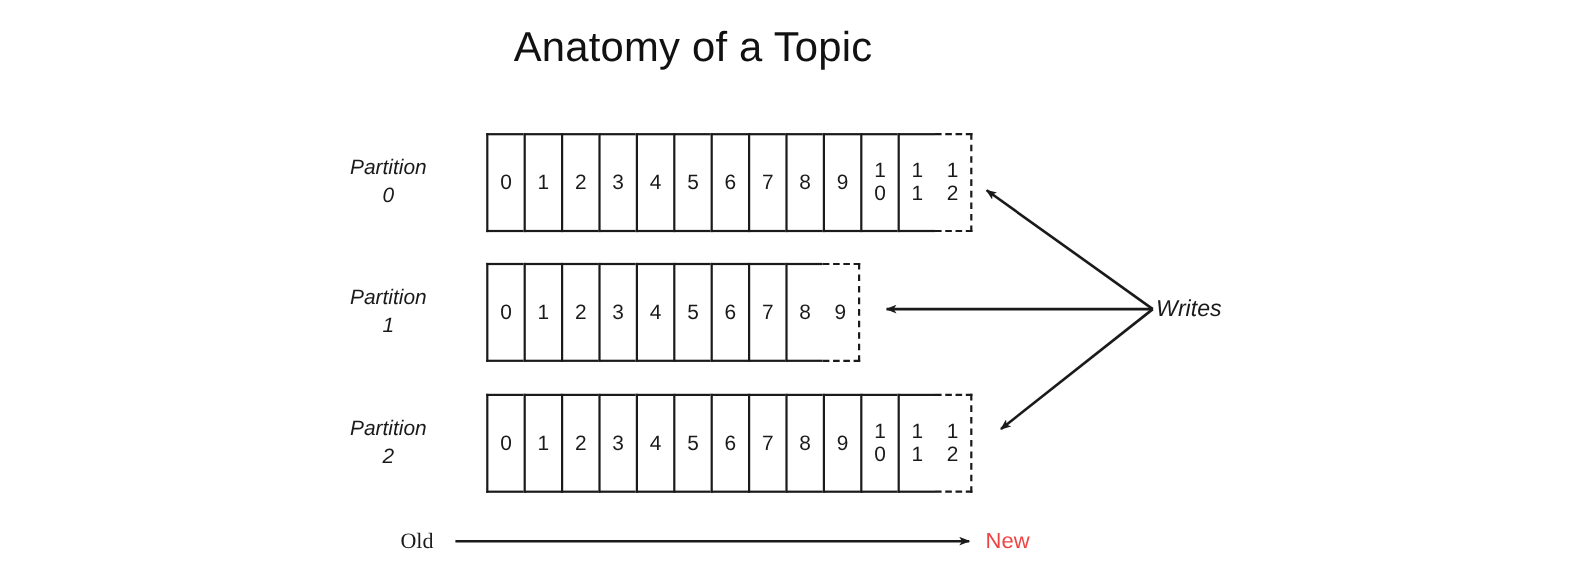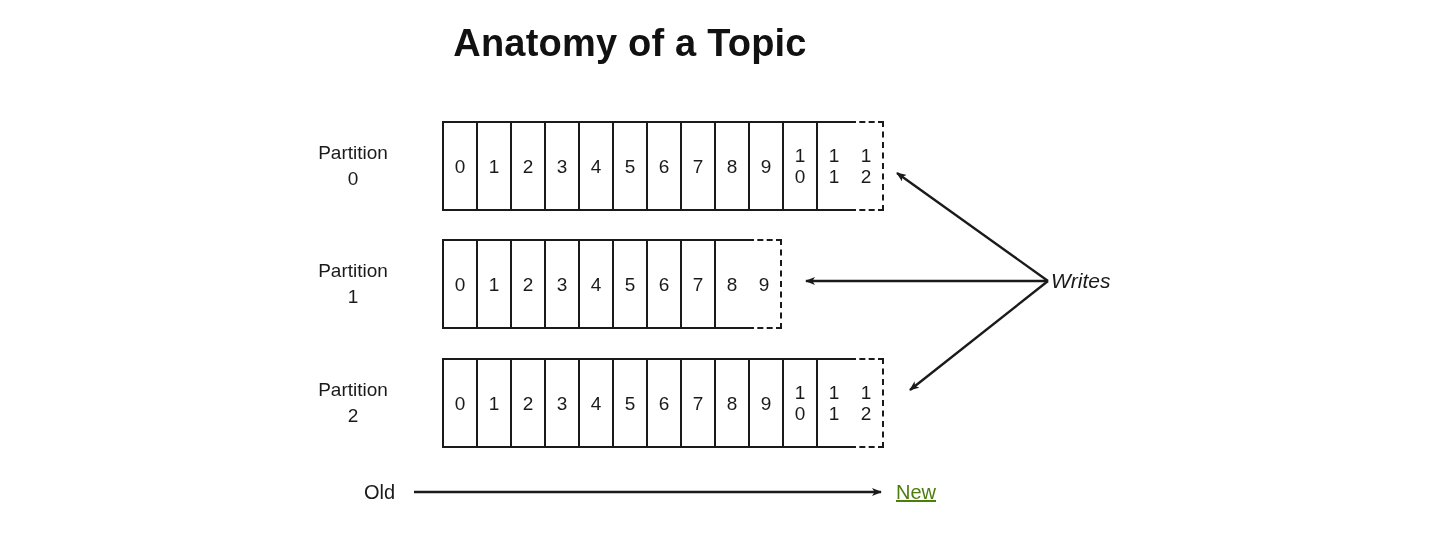--- a/index.html
+++ b/index.html
@@ -21,21 +21,21 @@
   }
 
   
   #title {
     position: absolute;
     left: 0;
     top: 22px;
     width: 1260px;
     text-align: center;
     font-size: 38px;
-    font-weight: 700;
+    font-weight: 400;
     letter-spacing: 0.2px;
     color: #111111;
     white-space: nowrap;
   }
 
   
   .partition-row {
     position: absolute;
     height: 90px;
   }
@@ -44,20 +44,21 @@
     right: 100%;
     top: 50%;
     transform: translateY(-50%);
     margin-right: 14px;
     width: 150px;
     text-align: center;
     font-size: 19px;
     line-height: 26px;
     color: #1a1a1a;
     white-space: nowrap;
+    font-style: italic;
   }
   .partition-label .lab-line { display: block; }
 
   .cells {
     position: absolute;
     left: 0;
     top: 0;
     height: 90px;
     display: flex;
     align-items: stretch;
@@ -117,30 +118,30 @@
 
   
   #old-label {
     position: absolute;
     left: 364px;
     top: 479px;
     font-size: 20px;
     line-height: 26px;
     color: #1a1a1a;
     white-space: nowrap;
+    font-family: Liberation Serif, serif;
   }
   #new-label {
     position: absolute;
     left: 896px;
     top: 479px;
     font-size: 20px;
     line-height: 26px;
-    color: #4d7c0f;
-    white-space: nowrap;
-    text-decoration: underline;
+    color: #ef4444;
+    white-space: nowrap;
   }
 </style>
 </head>
 <body>
 
 <div id="stage">
 
   <div id="title">Anatomy of a Topic</div>
 
   <div id="partitions">

